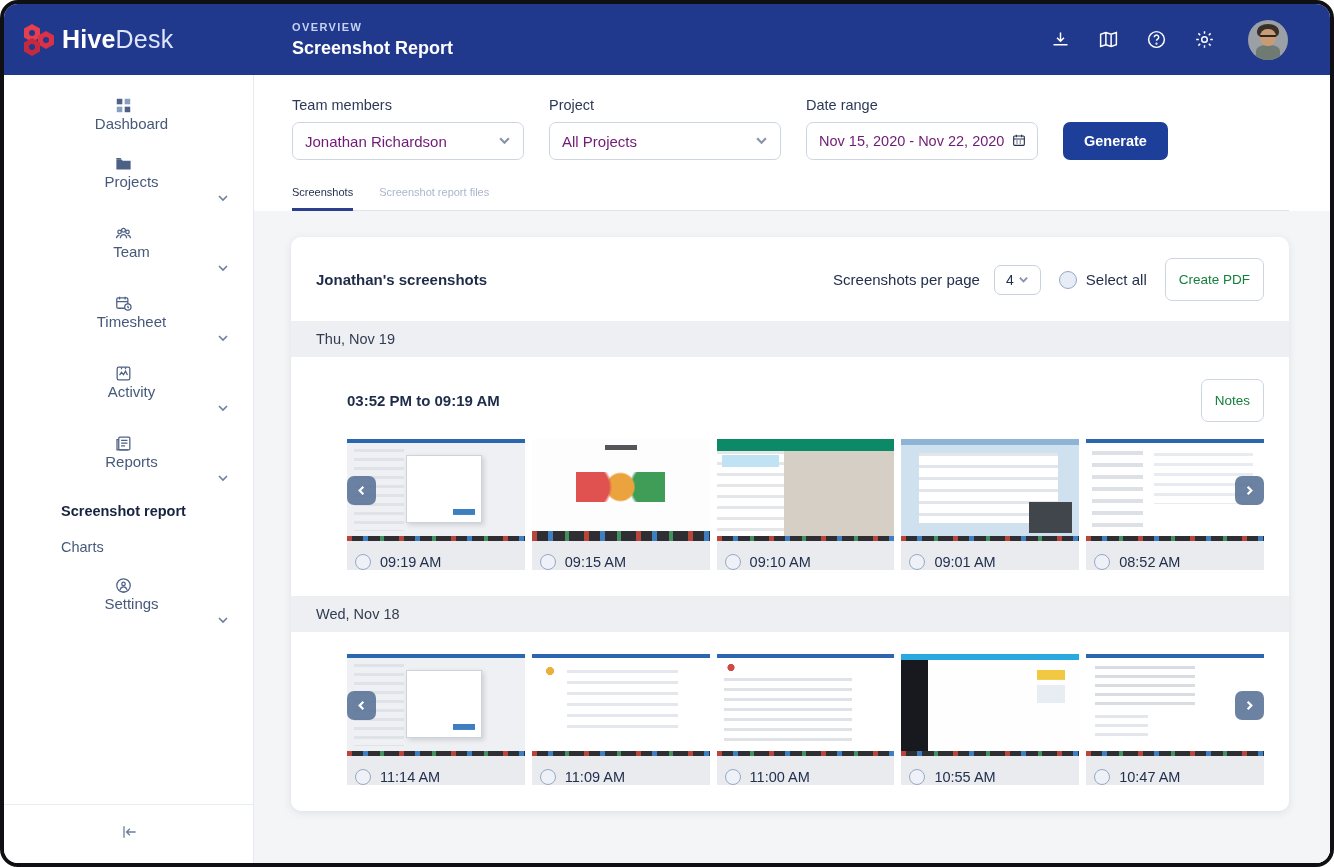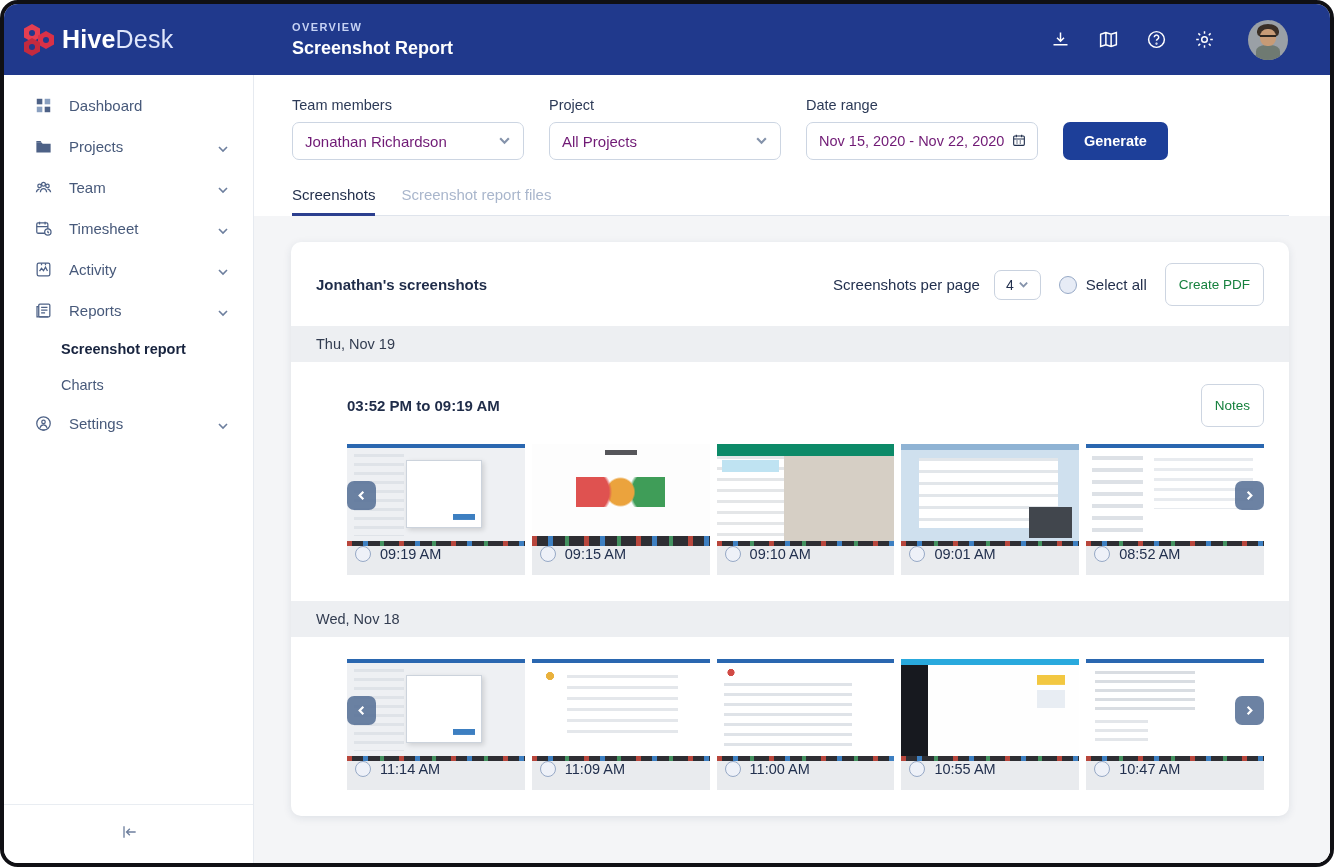--- a/index.html
+++ b/index.html
@@ -21,21 +21,21 @@
   .hicon svg { stroke:#fff; fill:none; stroke-width:1.7; }
   .avatar { width:40px; height:40px; border-radius:50%; background:#9aa0a6; position:relative; overflow:hidden; margin-left:6px; }
   .avatar .hair { position:absolute; left:9px; top:4px; width:22px; height:14px; border-radius:50% 50% 40% 40%; background:#3a2f26; }
   .avatar .face { position:absolute; left:12px; top:9px; width:16px; height:17px; border-radius:45%; background:#c79b76; }
   .avatar .glasses { position:absolute; left:12px; top:15px; width:16px; height:4px; border-top:2px solid #2c2620; }
   .avatar .body { position:absolute; left:8px; top:25px; width:24px; height:16px; border-radius:40% 40% 0 0; background:#6f7a72; }
 
   
   .sidebar { position:absolute; left:0; top:71px; bottom:0; width:250px; background:#ffffff; border-right:1px solid #e6eaf0; display:flex; flex-direction:column; }
   .nav { padding-top:10px; flex:1; }
-  .nav-item { display:flex; align-items:center; padding:11px 24px 11px 30px; color:#47597a; font-size:15px; cursor:pointer; }
+  .nav-item { display:flex; align-items:center; padding:11px 24px 11px 30px; color:#47597a; font-size:15px; cursor:pointer;flex-direction:column; }
   .nav-item svg { width:19px; height:19px; margin-right:16px; stroke:#4d6186; fill:none; stroke-width:1.6; flex-shrink:0; }
   .nav-item .chev { margin-left:auto; width:12px; height:12px; }
   .nav-item .chev svg { width:12px; height:12px; margin:0; stroke:#6d7f9e; }
   .sub-item { padding:10px 24px 10px 57px; font-size:14.5px; color:#47597a; cursor:pointer; }
   .sub-item.active { color:#17233e; font-weight:700; }
   .side-foot { border-top:1px solid #e9edf2; padding:14px 0 18px; display:flex; justify-content:center; }
   .collapse-btn { width:26px; height:26px; display:flex; align-items:center; justify-content:center; cursor:pointer; }
   .collapse-btn svg { stroke:#6d7f9e; fill:none; stroke-width:1.6; width:20px; height:20px; }
 
   
@@ -46,21 +46,21 @@
   .select, .date-input { height:38px; border:1px solid #ccd5e2; border-radius:7px; background:#fff; display:flex; align-items:center; padding:0 12px; font-size:15px; color:#701a75; cursor:pointer; }
   .select .val { flex:1; }
   .select .chev svg { width:13px; height:13px; stroke:#8593ab; fill:none; stroke-width:2; }
   .date-input { padding-right:10px; }
   .date-input .val { flex:1; font-size:14.5px; }
   .cal-icon svg { width:16px; height:16px; stroke:#22304e; fill:none; stroke-width:1.7; }
   .generate-btn { height:38px; padding:0 21px; background:#1d3f99; color:#fff; font-size:14.5px; font-weight:700; border:none; border-radius:7px; cursor:pointer;margin-top:16px; }
 
   .tabs { display:flex; gap:26px; padding:26px 41px 0 38px; position:relative; }
   .tabs::after { content:""; position:absolute; left:38px; right:41px; bottom:0; height:1px; background:#dfe4ec; }
-  .tab { font-size:15px; padding-bottom:13px; cursor:pointer; position:relative; color:#a9b6cc; }
+  .tab { font-size:11px; padding-bottom:13px; cursor:pointer; position:relative; color:#a9b6cc; }
   .tab.active { color:#1f2c49; }
   .tab.active::after { content:""; position:absolute; left:0; right:0; bottom:0; height:3px; background:#2c3f8f; z-index:1; }
 
   .workspace { flex:1; background:#f4f5f7; padding:26px 41px 18px 37px; overflow:hidden; }
   .card { background:#ffffff; border-radius:10px; box-shadow:0 2px 8px rgba(30,45,80,.10); overflow:hidden; }
   .card-head { display:flex; align-items:center; padding:21px 25px 20px; }
   .card-title { font-size:15px; font-weight:700; color:#1f2c49; }
   .card-controls { margin-left:auto; display:flex; align-items:center; gap:18px; }
   .pp-label { font-size:15px; color:#22304e; }
   .pp-select { height:30px; width:47px; border:1px solid #c9d2df; border-radius:7px; display:flex; align-items:center; justify-content:center; gap:4px; font-size:14px; color:#22304e; cursor:pointer; margin-left:-4px; }
@@ -113,21 +113,21 @@
   .v8 .c1 { left:4%; top:9%; width:8%; height:9%; background:radial-gradient(circle,#d14b45 0 40%,transparent 46%); }
   .v8 .c2 { left:4%; top:24%; width:72%; height:62%; background:repeating-linear-gradient(180deg,#dfe3e8 0 3px,transparent 3px 10px); }
   .v9 { background:#fefefe; }
   .v9::before { height:6px; background:#29a9dd; }
   .v9 .c1 { left:0; top:6%; width:15%; height:94%; background:#17191f; }
   .v9 .c2 { right:8%; top:16%; width:16%; height:32%; background:linear-gradient(#f2c741,#f2c741) 0 0/100% 30% no-repeat,linear-gradient(#e8edf3,#e8edf3) 0 100%/100% 55% no-repeat; }
   .v10 { background:#ffffff; }
   .v10 .c1 { left:5%; top:12%; width:56%; height:38%; background:repeating-linear-gradient(180deg,#d9dde2 0 3px,transparent 3px 9px); }
   .v10 .c2 { left:5%; top:60%; width:30%; height:22%; background:repeating-linear-gradient(180deg,#e3e6ea 0 3px,transparent 3px 9px); }
 
-  .foot { height:29px; background:#e9ebee; display:flex; align-items:flex-start; padding:0 8px; gap:9px; }
+  .foot { height:29px; background:#e9ebee; display:flex; align-items:flex-end; padding:0 8px; gap:9px; }
   .foot .chk { width:16px; height:16px; background:#eef1f8; }
   .foot .time { font-size:14.5px; color:#22304e; }
 
   .nav-arrow { position:absolute; top:37px; width:29px; height:29px; border-radius:7px; background:rgba(88,113,150,.88); border:none; color:#fff; display:flex; align-items:center; justify-content:center; cursor:pointer; z-index:5; }
   .nav-arrow svg { width:11px; height:11px; stroke:#fff; fill:none; stroke-width:2.4; }
   .nav-arrow.prev { left:0; }
   .nav-arrow.next { right:0; }
 </style>
 </head>
 <body>

